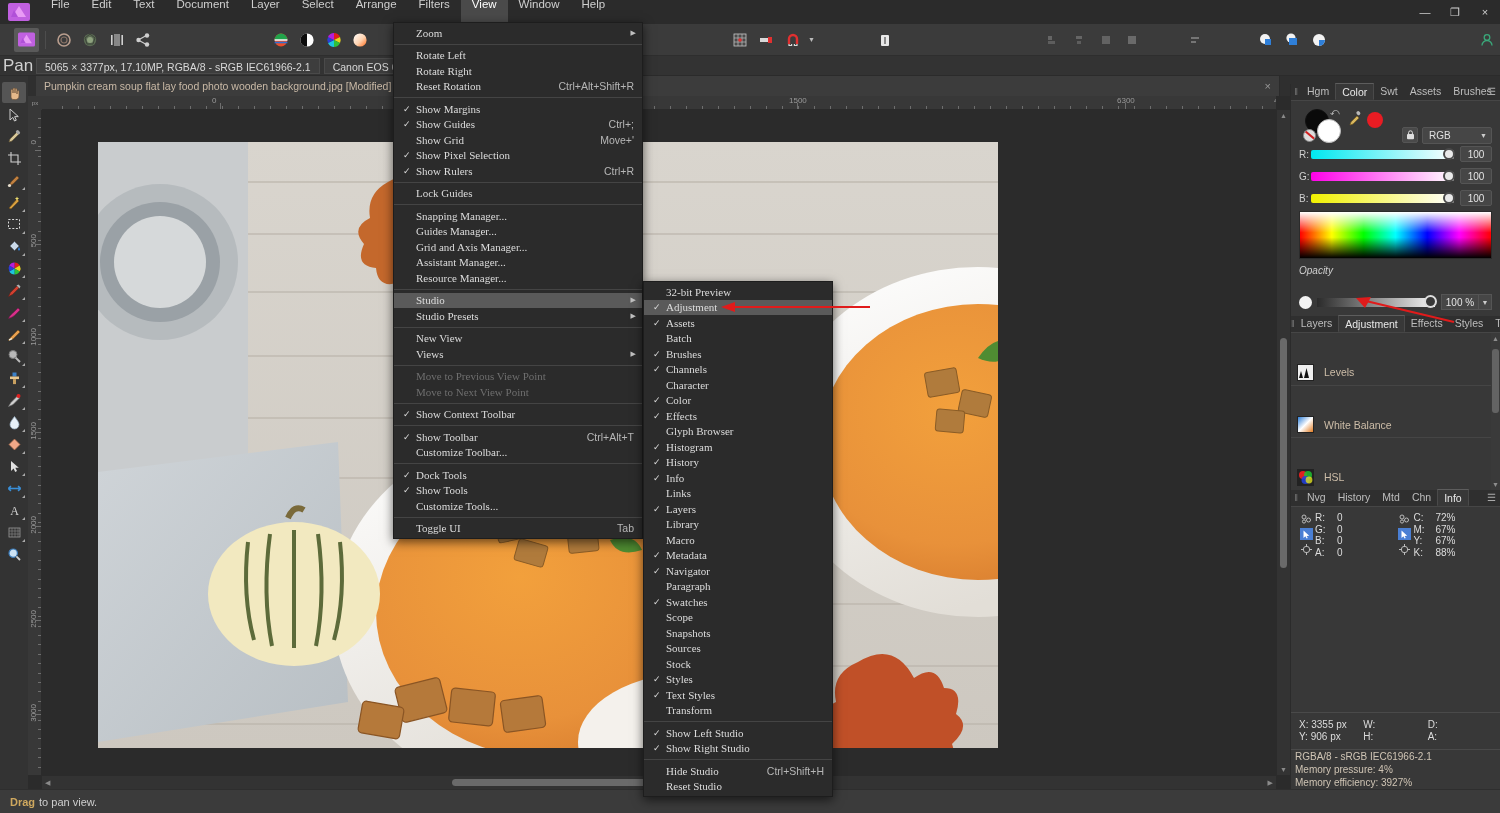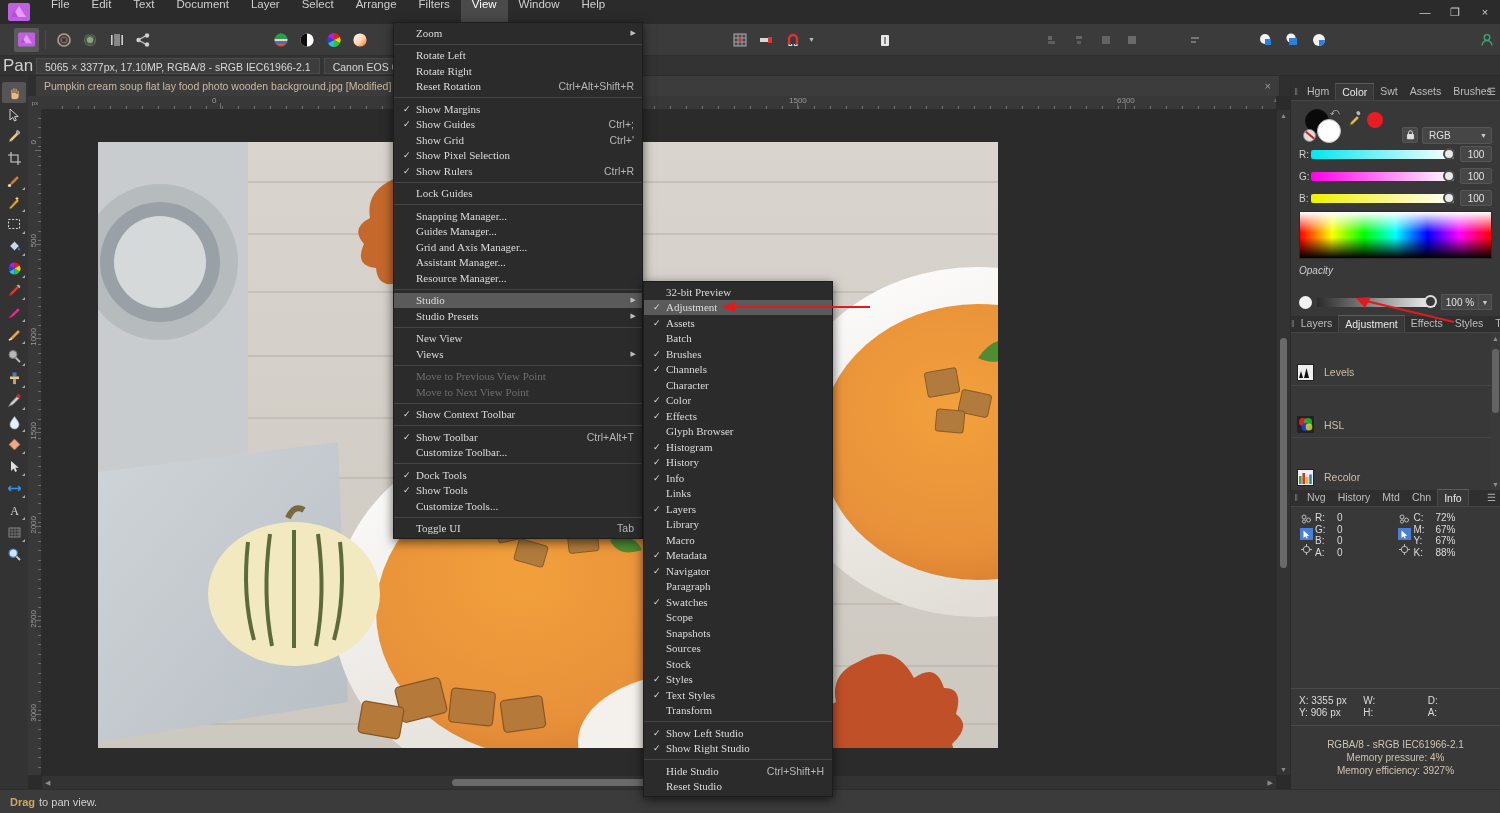--- a/index.html
+++ b/index.html
@@ -175,21 +175,21 @@
   .info-ic{width:18px;display:flex;flex-direction:column;align-items:center;gap:3px;padding-top:1px;}
   .ic-sq{width:13px;height:12px;display:flex;align-items:center;justify-content:center;}
   .ic-sq.blue{background:#4a7fd4;}
   .info-keys{width:22px;}
   .info-keys div, .info-vals div{height:11.5px;line-height:11.5px;color:#dcdcdc;}
   .info-vals{flex:1;}
 
   .coordbox{border-top:1px solid #4a4a4a;padding:6px 8px;display:flex;font-size:10px;}
   .coordbox .cc{flex:1;}
   .coordbox .cc div{height:12px;line-height:12px;color:#dcdcdc;}
-  .metabox{border-top:1px solid #4a4a4a;padding:12px 4px;text-align:center;font-size:10px;color:#cfc4b4;line-height:13px;}
+  .metabox{border-top:1px solid #4a4a4a;padding:0 4px;text-align:left;font-size:10px;color:#cfc4b4;line-height:13px;}
 
   
   .menu{
     position:absolute;background:#2b2b2b;border:1px solid #1d1d1d;
     box-shadow:0 3px 10px rgba(0,0,0,.6);z-index:60;padding:2px 0;
   }
   .menu-item{
     height:15.5px;display:flex;align-items:center;font-size:11px;color:#dcdcdc;
     padding-left:10px;padding-right:8px;position:relative;white-space:nowrap;
   }
@@ -979,20 +979,35 @@
         <svg width="15" height="15" viewBox="0 0 15 15">
             <rect width="15" height="15" fill="#efefef"></rect>
             <path d="M1 13 L3 6 L5 13 Z M6 13 L8.5 3 L11 13 Z" fill="#111"></path>
           </svg>
       </span>
       <span class="adj-name">Levels</span>
     </div>
     <div class="adj-item">
       <span class="adj-ico">
         <svg width="15" height="15" viewBox="0 0 15 15">
+            <defs>
+              <linearGradient id="wb" x1="0" y1="0" x2="1" y2="1">
+                <stop offset="0" stop-color="#2f7fd8"></stop>
+                <stop offset="0.5" stop-color="#ffffff"></stop>
+                <stop offset="1" stop-color="#e07a20"></stop>
+              </linearGradient>
+            </defs>
+            <rect width="15" height="15" fill="url(#wb)"></rect>
+          </svg>
+      </span>
+      <span class="adj-name">White Balance</span>
+    </div>
+    <div class="adj-item">
+      <span class="adj-ico">
+        <svg width="15" height="15" viewBox="0 0 15 15">
             <rect width="15" height="15" fill="#222"></rect>
             <circle cx="5" cy="5" r="4" fill="#e02020"></circle>
             <circle cx="10" cy="5" r="4" fill="#20c030" opacity="0.85"></circle>
             <circle cx="7.5" cy="10" r="4" fill="#2040e0" opacity="0.85"></circle>
             <circle cx="11" cy="10" r="3.4" fill="#e0e020" opacity="0.8"></circle>
           </svg>
       </span>
       <span class="adj-name">HSL</span>
     </div>
     <div class="adj-item">
@@ -1149,21 +1164,21 @@
       <span class="mi-check">✓</span>
       <span class="mi-text">Show Margins</span>
     </div>
     <div class="menu-item">
       <span class="mi-check">✓</span>
       <span class="mi-text">Show Guides</span>
       <span class="mi-shortcut">Ctrl+;</span>
     </div>
     <div class="menu-item">
       <span class="mi-text">Show Grid</span>
-      <span class="mi-shortcut">Ctrl+'</span>
+      <span class="mi-shortcut">Move+'</span>
     </div>
     <div class="menu-item">
       <span class="mi-check">✓</span>
       <span class="mi-text">Show Pixel Selection</span>
     </div>
     <div class="menu-item">
       <span class="mi-check">✓</span>
       <span class="mi-text">Show Rulers</span>
       <span class="mi-shortcut">Ctrl+R</span>
     </div>

